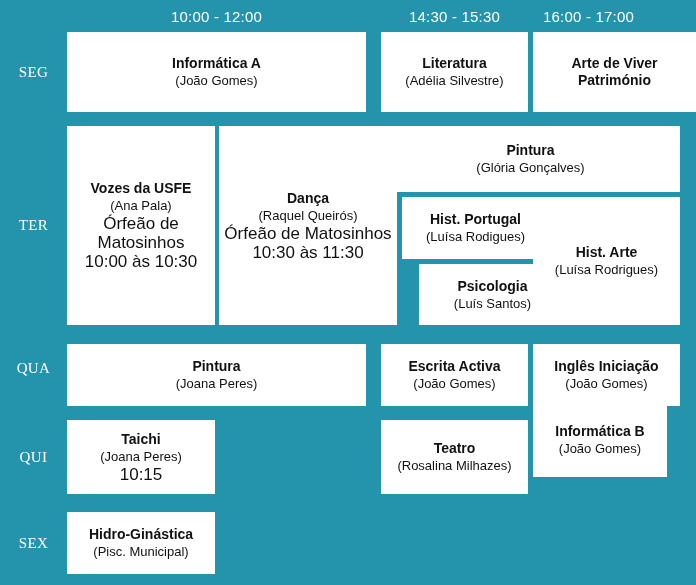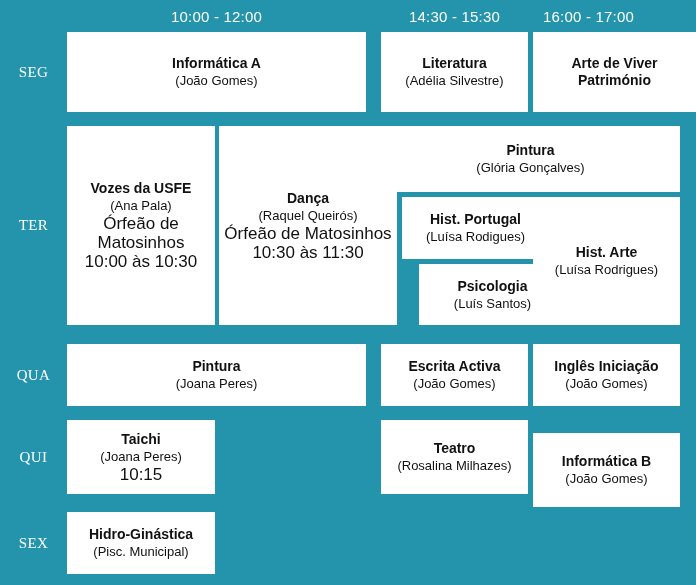--- a/index.html
+++ b/index.html
@@ -84,21 +84,21 @@
 <body>
 
 <div id="schedule">
 
   <div class="time-header" style="left:67px; width:299px;">10:00 - 12:00</div>
   <div class="time-header" style="left:381px; width:147px;">14:30 - 15:30</div>
   <div class="time-header" style="left:515px; width:147px;">16:00 - 17:00</div>
 
   <div class="day-label" style="top:32px;  height:80px;">SEG</div>
   <div class="day-label" style="top:126px; height:199px;">TER</div>
-  <div class="day-label" style="top:344px; height:62px;">QUA</div>
+  <div class="day-label" style="top:337px; height:62px;">QUA</div>
   <div class="day-label" style="top:420px; height:74px;">QUI</div>
   <div class="day-label" style="top:512px; height:62px;">SEX</div>
 
   <div class="cell" style="left:67px; top:32px; width:299px; height:80px;">
     <div class="title">Informática A</div>
     <div class="sub">(João Gomes)</div>
   </div>
 
   <div class="cell" style="left:381px; top:32px; width:147px; height:80px;">
     <div class="title">Literatura</div>
@@ -163,21 +163,21 @@
     <div class="title">Taichi</div>
     <div class="sub">(Joana Peres)</div>
     <div class="extra">10:15</div>
   </div>
 
   <div class="cell" style="left:381px; top:420px; width:147px; height:74px;">
     <div class="title">Teatro</div>
     <div class="sub">(Rosalina Milhazes)</div>
   </div>
 
-  <div class="cell" style="left:533px; top:433px; width:147px; height:74px;">
+  <div class="cell" style="left:533px; top:403px; width:134px; height:74px;">
     <div class="title">Informática B</div>
     <div class="sub">(João Gomes)</div>
   </div>
 
   <div class="cell" style="left:67px; top:512px; width:148px; height:62px;">
     <div class="title">Hidro-Ginástica</div>
     <div class="sub">(Pisc. Municipal)</div>
   </div>
 
 </div>

